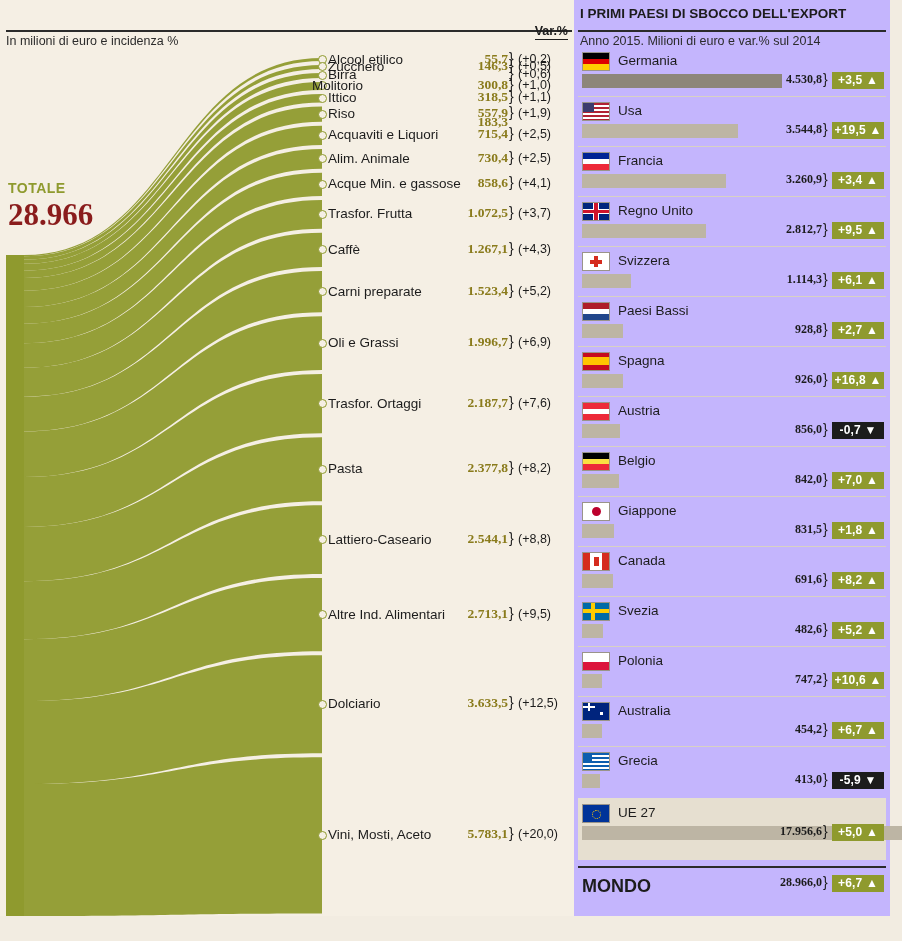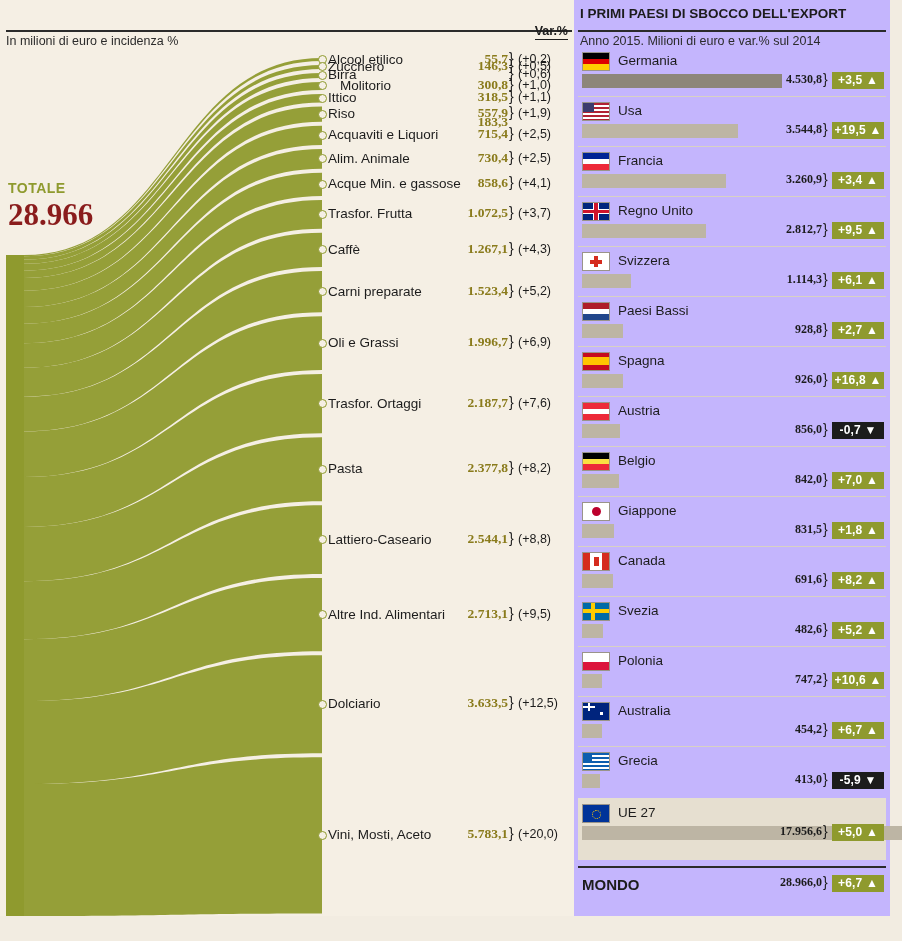--- a/index.html
+++ b/index.html
@@ -108,21 +108,21 @@
     position:absolute;left:4px;width:308px;height:1px;background:#d8d1c3;
   }
 
   .ue-box{
     position:absolute;left:4px;width:308px;height:62px;background:#e6dfd0;
   }
   .mondo-line{
     position:absolute;left:4px;width:308px;height:2px;background:#2b2b2b;
   }
   .mondo-label{
-    position:absolute;left:8px;font-size:15px;font-weight:bold;color:#1c1c1c;
+    position:absolute;left:8px;font-size:18px;font-weight:bold;color:#1c1c1c;
   }
 
   
   .footer{
     position:absolute;left:6px;top:920px;width:890px;height:17px;
     border:1px solid #9a948a;background:#f5efe4;
   }
   .footer-text{
     position:absolute;left:5px;top:1px;font-size:11px;color:#2b2b2b;
   }
@@ -173,21 +173,21 @@
         <div class="node-label" style="left: 328px; top: 58.9748px;">Zucchero</div>
         <div class="node-value" style="left: 430px; width: 78px; top: 57.9748px;">146,3</div>
         <div class="node-brace" style="left: 509px; top: 56.9748px;">}</div>
         <div class="node-var" style="left: 518px; top: 58.9748px;">(+0,5)</div>
         <div class="node-dot" style="left: 318px; top: 70.924px;"></div>
         <div class="node-label" style="left: 328px; top: 67.424px;">Birra</div>
         <div class="node-value" style="left: 430px; width: 78px; top: 66.424px; margin-top: 48px;">183,3</div>
         <div class="node-brace" style="left: 509px; top: 65.424px;">}</div>
         <div class="node-var" style="left: 518px; top: 67.424px;">(+0,6)</div>
         <div class="node-dot" style="left: 318px; top: 81.4587px;"></div>
-        <div class="node-label" style="left: 340px; top: 77.9587px;">Molitorio</div>
+        <div class="node-label" style="left: 312px; top: 77.9587px;">Molitorio</div>
         <div class="node-value" style="left: 430px; width: 78px; top: 76.9587px;">300,8</div>
         <div class="node-brace" style="left: 509px; top: 75.9587px;">}</div>
         <div class="node-var" style="left: 518px; top: 77.9587px;">(+1,0)</div>
         <div class="node-dot" style="left: 318px; top: 93.8184px;"></div>
         <div class="node-label" style="left: 328px; top: 90.3184px;">Ittico</div>
         <div class="node-value" style="left: 430px; width: 78px; top: 89.3184px;">318,5</div>
         <div class="node-brace" style="left: 509px; top: 88.3184px;">}</div>
         <div class="node-var" style="left: 518px; top: 90.3184px;">(+1,1)</div>
         <div class="node-dot" style="left: 318px; top: 109.649px;"></div>
         <div class="node-label" style="left: 328px; top: 106.149px;">Riso</div>

